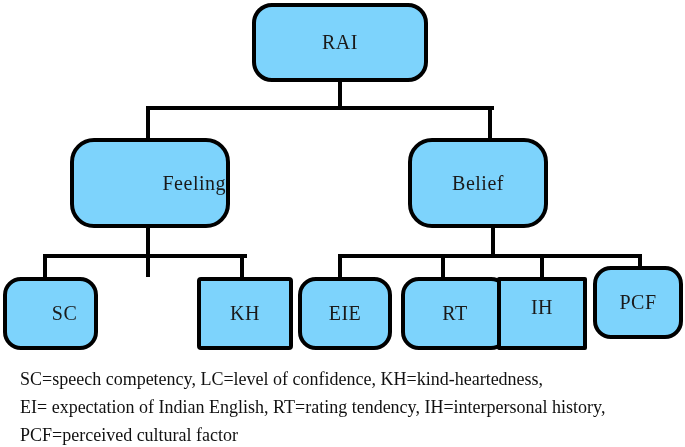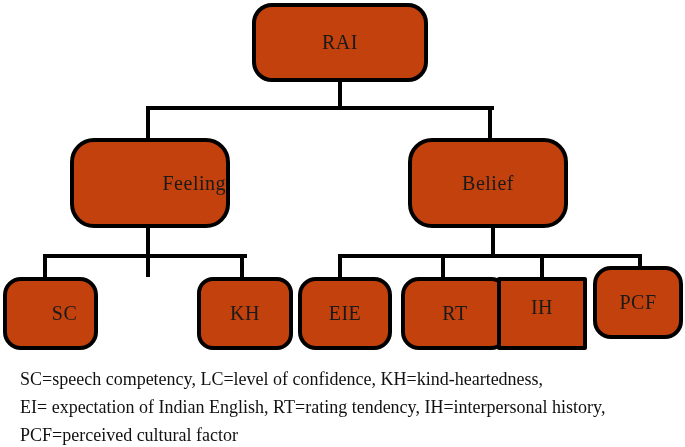--- a/index.html
+++ b/index.html
@@ -13,35 +13,35 @@
     height: 447px;
     background: #ffffff;
     font-family: "Liberation Serif", "DejaVu Serif", serif;
     color: #111111;
     overflow: hidden;
   }
   .node {
     position: absolute;
     box-sizing: border-box;
     border: 4px solid #000000;
-    background: #c2410c;
+    background: #7dd3fc;
     display: flex;
     align-items: center;
     justify-content: center;
     font-size: 20px;
     letter-spacing: 0.5px;
     color: #1a1a1a;
     z-index: 2;
   }
   .node-root    { left: 252px; top: 3px;   width: 176px; height: 79px; border-radius: 20px; }
   .node-feeling { left: 70px;  top: 138px; width: 160px; height: 90px; border-radius: 24px; justify-content: flex-end; }
-  .node-belief  { left: 408px; top: 138px; width: 160px; height: 90px; border-radius: 24px; }
+  .node-belief  { left: 408px; top: 138px; width: 140px; height: 90px; border-radius: 24px; }
   .node-sc  { left: 3px;   top: 277px; width: 95px; height: 73px; border-radius: 18px; padding-left: 28px; }
   .node-lc  { left: 105px; top: 277px; width: 87px; height: 73px; border-radius: 18px; }
-  .node-kh  { left: 197px; top: 277px; width: 96px; height: 73px; border-radius: 16px; }
+  .node-kh  { left: 197px; top: 277px; width: 96px; height: 73px; border-radius: 4px; }
   .node-eie { left: 298px; top: 277px; width: 94px; height: 73px; border-radius: 18px; }
   .node-rt  { left: 401px; top: 277px; width: 108px; height: 73px; border-radius: 18px; }
   .node-ih  { left: 497px; top: 277px; width: 90px; height: 73px; border-radius: 2px; }
   .node-pcf { left: 593px; top: 266px; width: 90px; height: 73px; border-radius: 18px; }
   .node-ih .node-label { position: relative; top: -6px; }
 
   .connector {
     position: absolute;
     background: #000000;
     z-index: 1;

